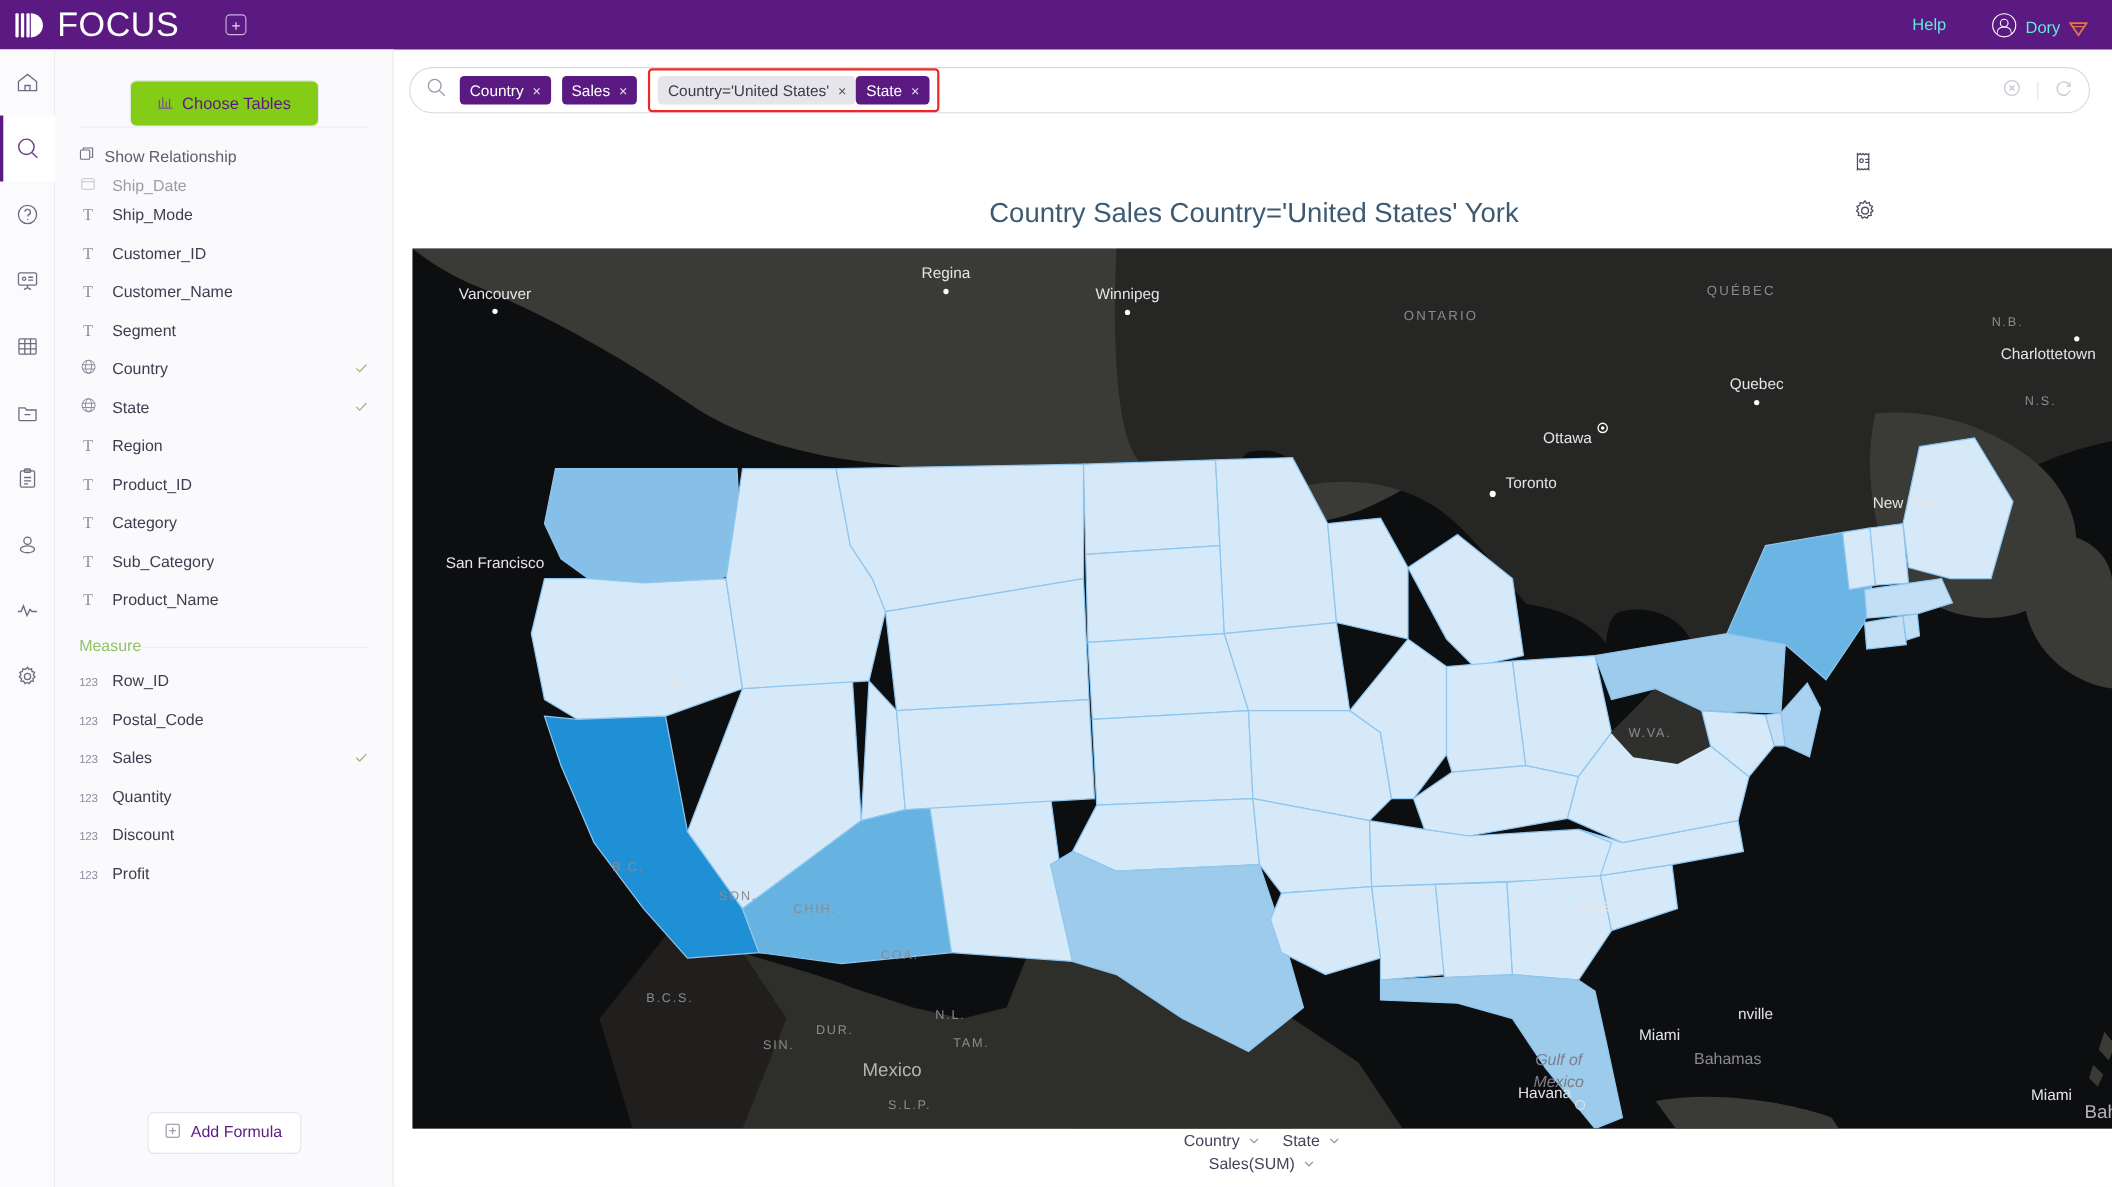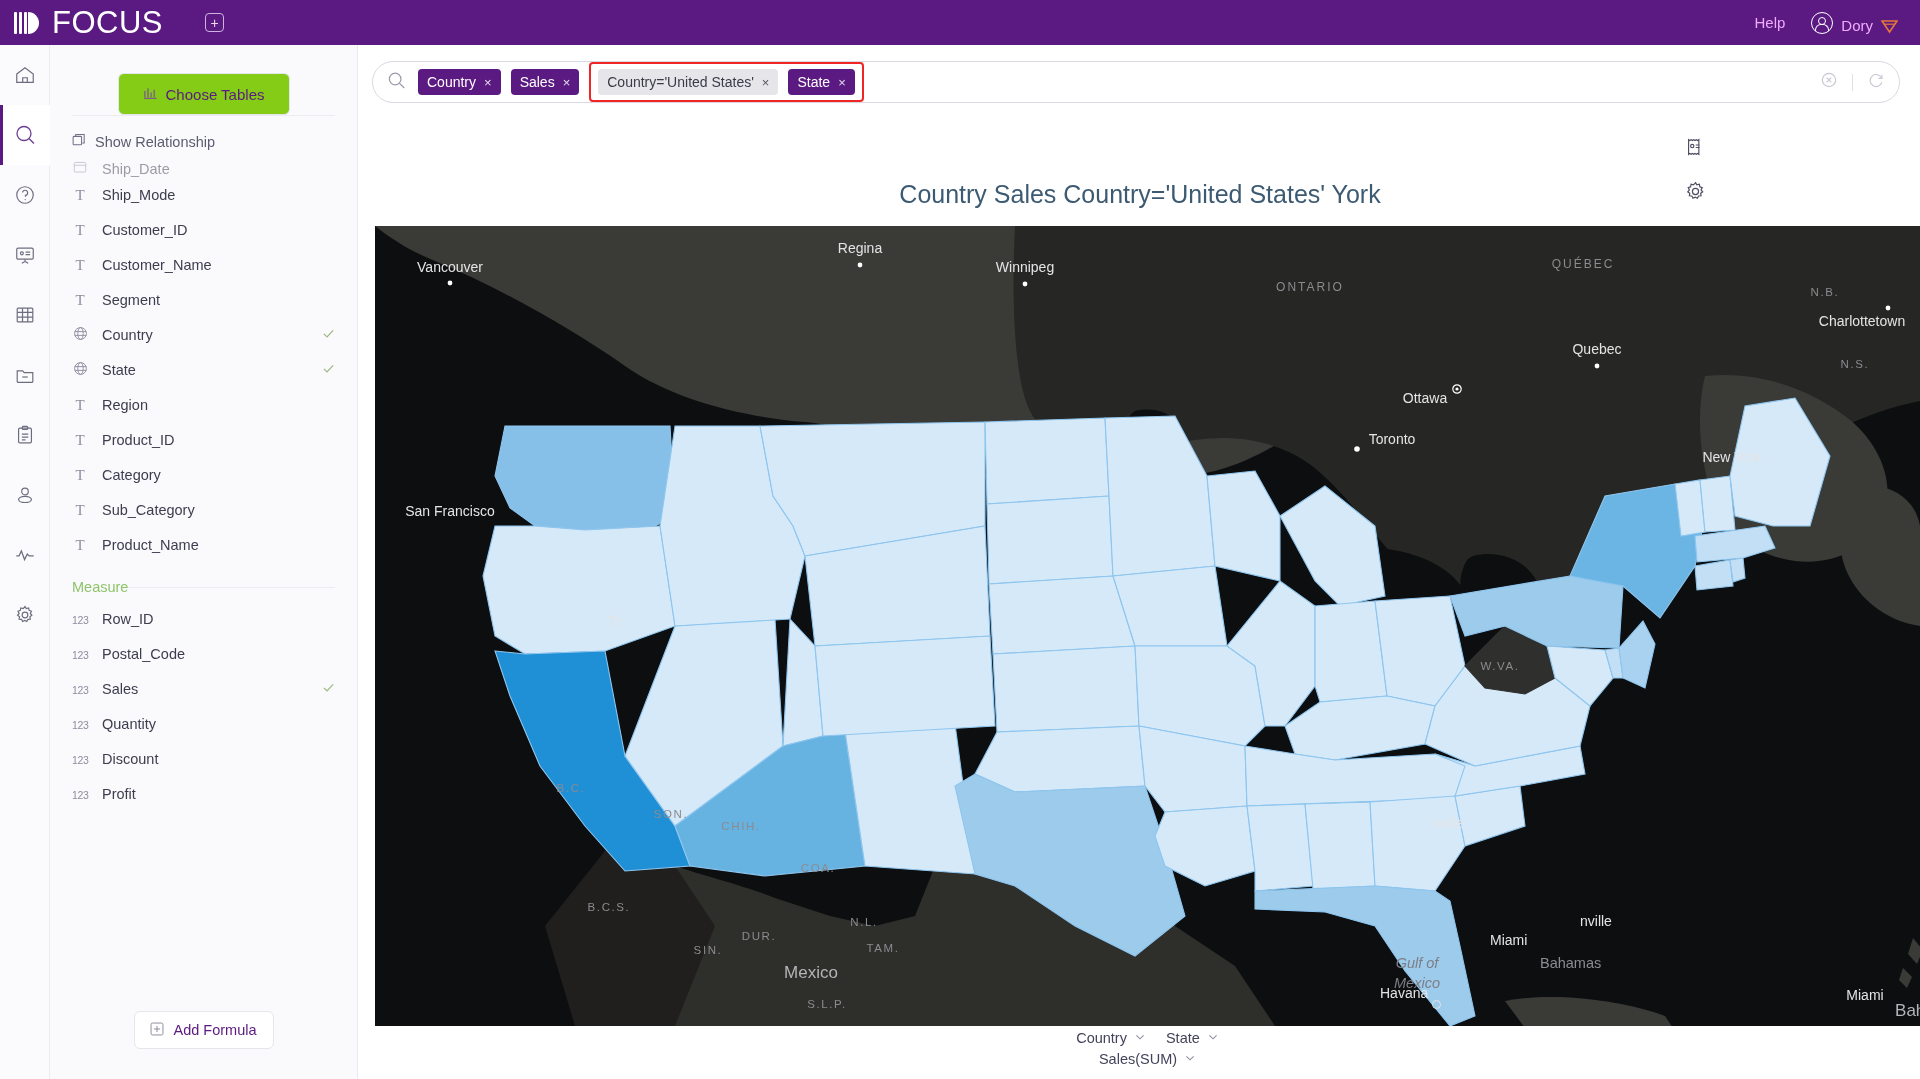--- a/index.html
+++ b/index.html
@@ -29,21 +29,21 @@
   }
   #logo-text { color: #fff; font-size: 31px; letter-spacing: .5px; font-weight: 400; }
   #add-tab {
     margin-left: 42px; width: 19px; height: 19px;
     border: 1.4px solid #cdb3dd; border-radius: 4px;
     display: flex; align-items: center; justify-content: center;
     color: #e6d6f0; font-size: 14px; line-height: 1;
   }
   #topbar-right {
     margin-left: auto; margin-right: 22px;
-    display: flex; align-items: center; gap: 26px; color: #f0abfc; font-size: 15px;
+    display: flex; align-items: center; gap: 42px; color: #5eead4; font-size: 15px;
   }
   #user-chip { display: flex; align-items: flex-end; gap: 8px; }
   .circ-user {
     width: 22px; height: 22px; border-radius: 50%;
     border: 1.4px solid #fff; position: relative;
   }
   .circ-user::before {
     content: ""; position: absolute; left: 50%; top: 4px; transform: translateX(-50%);
     width: 6px; height: 6px; border-radius: 50%; border: 1.2px solid #fff;
   }
@@ -129,21 +129,21 @@
   .chip {
     height: 26px; border-radius: 4px; display: inline-flex; align-items: center;
     gap: 8px; padding: 0 9px; font-size: 14px; white-space: nowrap; cursor: pointer;
   }
   .chip.purple { background: #5b1a82; color: #fff; }
   .chip.grey { background: #e6e6ea; color: #3a3a48; }
   .chip .x { opacity: .85; font-size: 13px; }
   #chips-left { display: flex; align-items: center; gap: 10px; }
   #chips-highlight {
     margin-left: 10px; border: 2px solid #f02525; border-radius: 4px;
-    padding: 5px 7px; display: flex; align-items: center; gap: 10px;
+    padding: 5px 7px; display: flex; align-items: center; 
   }
   #q-right { margin-left: auto; display: flex; align-items: center; gap: 14px; color: #c6c6d2; }
   #q-right .vdiv { width: 1px; height: 17px; background: #e0e0e8; }
 
   
   #chart-toolbar {
     position: absolute; top: 136px; left: 1490px; width: 410px; height: 48px;
     display: flex; align-items: center; justify-content: flex-start; gap: 22px; flex-direction: column;
   }
   .tool-btn {

